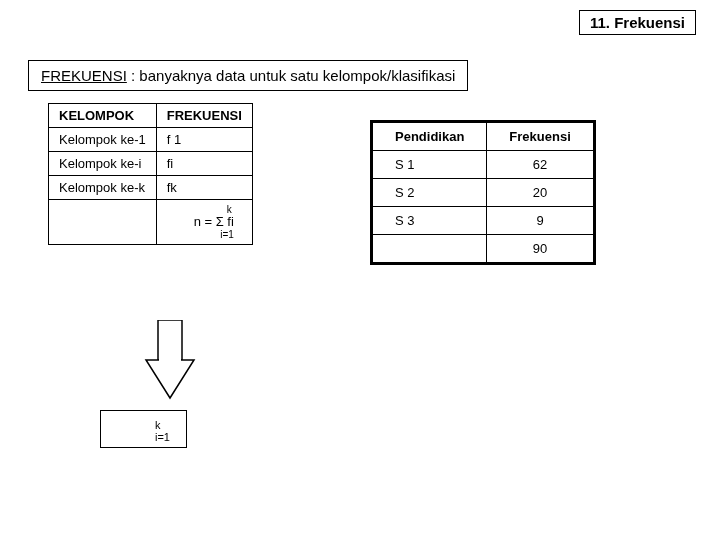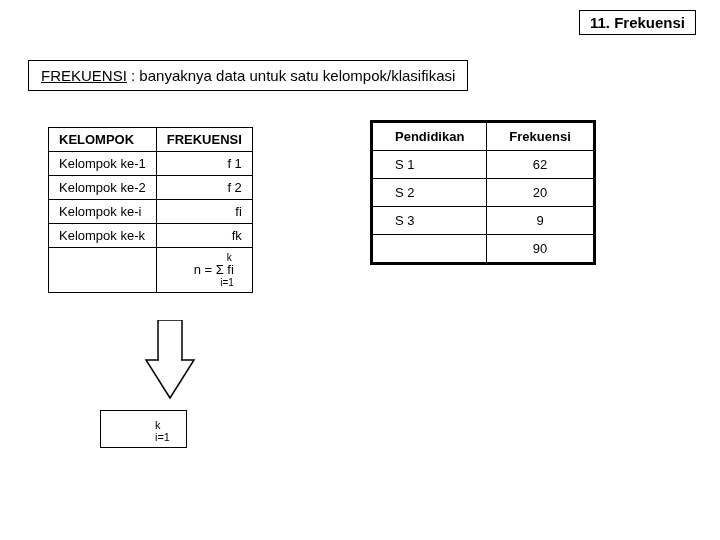--- a/index.html
+++ b/index.html
@@ -30,32 +30,32 @@
     left: 28px;
     border: 1px solid #000;
     background: #fff;
     padding: 6px 12px;
     font-size: 15px;
   }
   .def-box .underline { text-decoration: underline; }
 
   .table-left {
     position: absolute;
-    top: 127px;
+    top: 103px;
     left: 48px;
     border-collapse: collapse;
     font-size: 13px;
   }
   .table-left th, .table-left td {
     border: 1px solid #000;
     padding: 4px 10px;
     text-align: left;
   }
   .table-left th { font-weight: bold; }
-  .table-left td.center { text-align: right; }
+  .table-left td.center { text-align: left; }
   .table-left td.formula {
     text-align: right;
     padding: 4px 18px 4px 10px;
     line-height: 1.1;
   }
   .formula-sup { font-size: 10px; display:block; text-align:right; padding-right:2px;}
   .formula-main { display:block; text-align:right;}
   .formula-sub { font-size: 10px; display:block; text-align:right; padding-right:0;}
 
   .table-right {
@@ -110,24 +110,20 @@
   <tbody>
       <tr>
     <th>KELOMPOK</th>
     <th>FREKUENSI</th>
   </tr>
   <tr>
     <td>Kelompok ke-1</td>
     <td class="center">f 1</td>
   </tr>
   <tr>
-    <td>Kelompok ke-2</td>
-    <td class="center">f 2</td>
-  </tr>
-  <tr>
     <td>Kelompok ke-i</td>
     <td class="center">fi</td>
   </tr>
   <tr>
     <td>Kelompok ke-k</td>
     <td class="center">fk</td>
   </tr>
   <tr>
     <td></td>
     <td class="formula">

